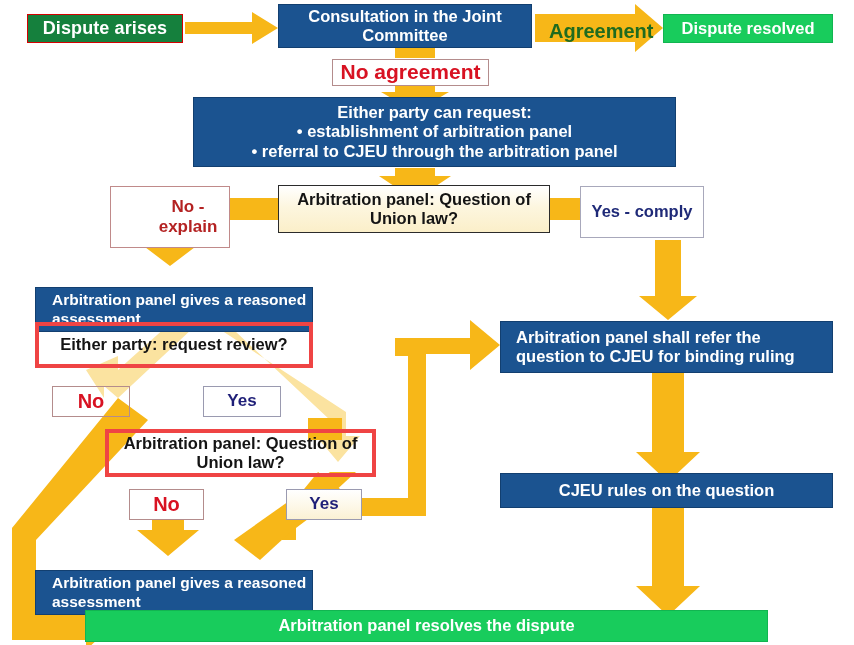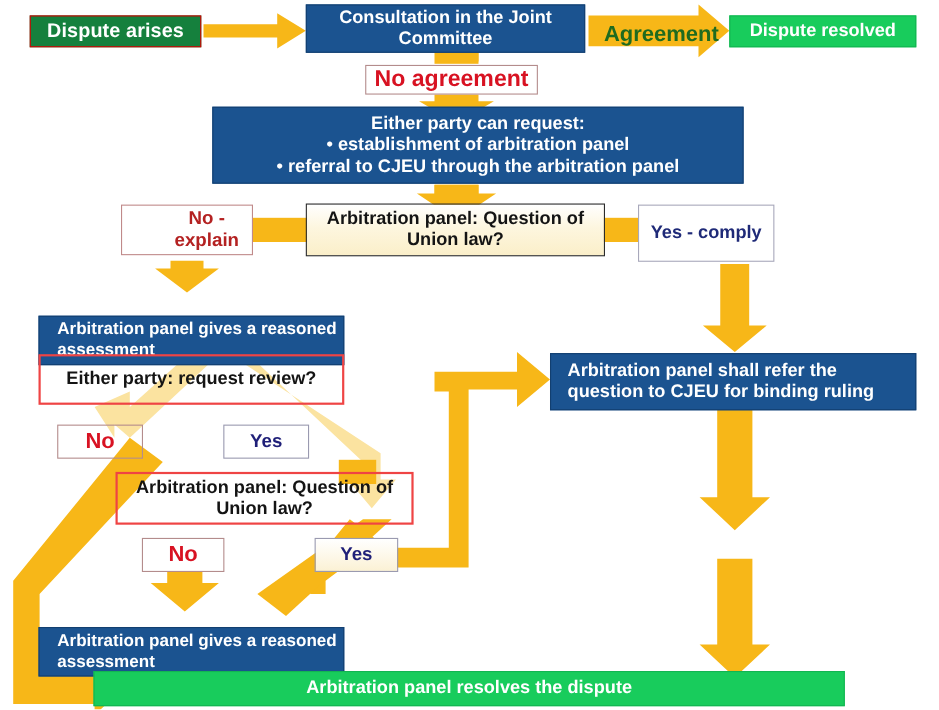--- a/index.html
+++ b/index.html
@@ -55,21 +55,21 @@
   }
   .n-cream{
     background:linear-gradient(to bottom,#ffffff 0%,#fdf6df 45%,#fbefc9 100%);
     color:#141414;
     border:1.5px solid #2b2b2b;
     font-size:16.5px;
   }
   .n-white{
     background:#ffffff;
     color:#141414;
-    border:2px solid #ef4444;
+    border:4px solid #ef4444;
     font-size:16.5px;
     text-align:center;
   }
   .n-no{
     background:#ffffff;
     color:#D81222;
     border:1px solid #b48c8c;
     font-size:20px;
   }
   .n-no-explain{
@@ -198,21 +198,21 @@
   </div>
 
   <div class="node n-blue" style="left:173px;top:97px;width:483px;height:70px;margin-left:20px;">
     <div class="bullets">
       <span class="l1">Either party can request:</span>
       <span class="l2">•   establishment of arbitration panel</span>
       <span class="l3">•   referral to CJEU through the arbitration panel</span>
     </div>
   </div>
 
-  <div class="node n-no-explain" style="left:110px;top:186px;width:120px;height:46px;padding-left:36px;">
+  <div class="node n-no-explain" style="left:110px;top:186px;width:120px;height:62px;padding-left:36px;">
     <span>No - explain</span>
   </div>
 
   <div class="node n-cream" style="left:278px;top:185px;width:272px;height:48px;">
     <span>Arbitration panel: Question of Union law?</span>
   </div>
 
   <div class="node n-comply" style="left:580px;top:186px;width:124px;height:52px;">
     <span>Yes - comply</span>
   </div>
@@ -246,18 +246,21 @@
   </div>
 
   <div class="node n-blue n-blue-small" style="left:35px;top:544px;width:278px;height:45px;justify-content:flex-start;padding-left:16px;text-align:left;">
     <span>Arbitration panel gives a reasoned assessment</span>
   </div>
 
   <div class="node n-blue" style="left:500px;top:321px;width:333px;height:52px;justify-content:flex-start;padding-left:15px;text-align:left;">
     <span>Arbitration panel shall refer the question to CJEU for binding ruling</span>
   </div>
 
+  <div class="node n-blue" style="left:500px;top:473px;width:333px;height:35px;">
+    <span>CJEU rules on the question</span>
+  </div>
 
   <div class="node n-green" style="left:85px;top:610px;width:683px;height:32px;">
     <span>Arbitration panel resolves the dispute</span>
   </div>
 
 </div>
 
 </body></html>

